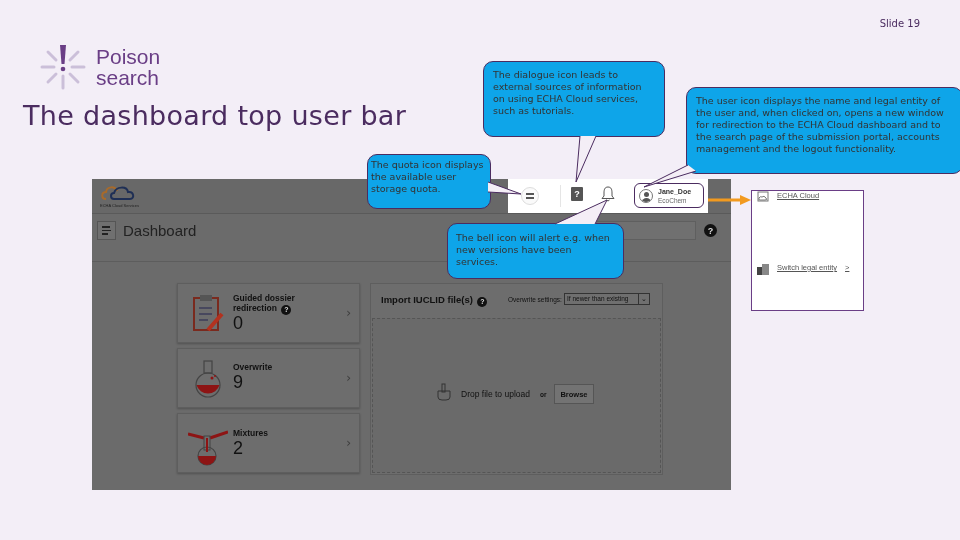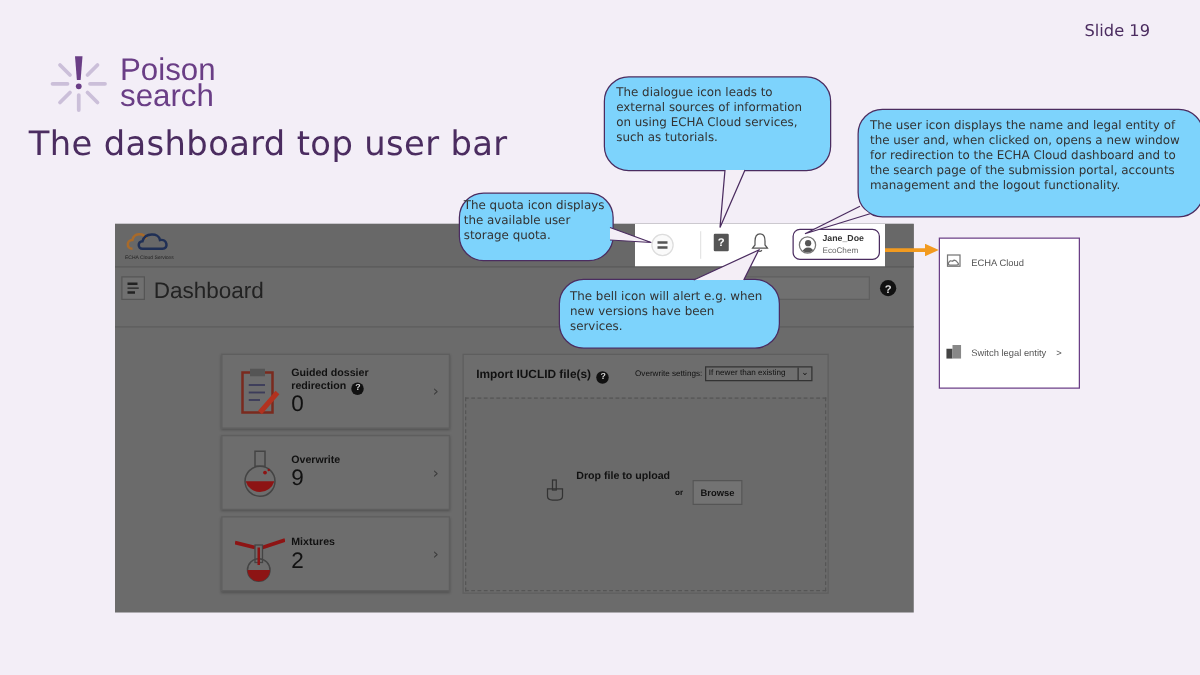--- a/index.html
+++ b/index.html
@@ -3,27 +3,27 @@
 <meta charset="utf-8">
 <style>
   * { box-sizing: border-box; margin: 0; padding: 0; }
   body {
     width: 960px; height: 540px; overflow: hidden; position: relative;
     background: #f3eef7;
     font-family: "DejaVu Sans", sans-serif;
   }
   .slide-num {
     position: absolute; right: 40px; top: 18px;
-    font-size: 13px; color: #4b2c60;
+    font-size: 10px; color: #4b2c60;
   }
   .logo { position: absolute; left: 38px; top: 42px; display: flex; align-items: center; }
   .logo-mark { width: 50px; height: 50px; position: relative; }
   .logo-text {
     margin-left: 8px; font-family: "Liberation Sans", sans-serif;
-    font-size: 25px; line-height: 21px; color: #6a3e86;
+    font-size: 21px; line-height: 21px; color: #6a3e86;
   }
   .title {
     position: absolute; left: 23px; top: 100px;
     font-family: "DejaVu Sans", sans-serif;
     font-size: 27px; color: #4b2c60; letter-spacing: 0.3px;
   }
   
   .app {
     position: absolute; left: 92px; top: 179px; width: 639px; height: 311px;
     background: #6b6b6b; overflow: hidden;
@@ -70,21 +70,21 @@
   .user-entity { font-size: 6.5px; color: #666; display: block; }
 
   .dash-row { position: absolute; left: 0; top: 35px; width: 639px; height: 48px; border-bottom: 1px solid #5d5d5d; }
   .menu-btn {
     position: absolute; left: 5px; top: 7px; width: 19px; height: 19px;
     border: 1px solid #555; background: #707070;
     display: flex; flex-direction: column; justify-content: center; padding-left: 4px; gap: 2px;
   }
   .menu-btn i { display: block; height: 1.5px; background: #222; }
   .dash-title {
-    position: absolute; left: 31px; top: 8px; font-size: 18px; color: #222;
+    position: absolute; left: 31px; top: 8px; font-size: 15px; color: #222;
     font-family: "Liberation Sans", sans-serif;
   }
   .search-box {
     position: absolute; left: 500px; top: 7px; width: 104px; height: 19px;
     background: #707070; border: 1px solid #5f5f5f;
   }
   .help-dark {
     position: absolute; width: 13px; height: 13px; border-radius: 50%;
     background: #111; color: #ddd; font-size: 9px; font-weight: bold;
     display: flex; align-items: center; justify-content: center;
@@ -125,48 +125,48 @@
   .overwrite-select .dd {
     position: absolute; right: 0; top: 0; width: 11px; height: 10px; border-left: 1px solid #333;
     font-size: 7px; text-align: center; line-height: 9px;
   }
   .drop-zone {
     position: absolute; left: 1px; top: 34px; width: 289px; height: 155px;
     border: 1px dashed #555; background: #6a6a6a;
   }
   .drop-icon { position: absolute; left: 63px; top: 64px; width: 16px; height: 18px; }
   .drop-text {
-    position: absolute; left: 88px; top: 56px; font-size: 8.5px; font-weight: bold; color: #111;
+    position: absolute; left: 88px; top: 70px; font-size: 8.5px; font-weight: normal; color: #111;
     font-family: "Liberation Sans", sans-serif;
     text-align: right;
   }
   .drop-or { position: absolute; left: 167px; top: 72px; font-size: 6.5px; color: #111; font-weight: bold; font-family: "Liberation Sans", sans-serif; }
   .browse-btn {
     position: absolute; left: 181px; top: 65px; width: 40px; height: 20px;
     background: #737373; border: 1px solid #555; font-size: 7.5px; color: #111; font-weight: bold;
     display: flex; align-items: center; justify-content: center;
     font-family: "Liberation Sans", sans-serif;
   }
 
   
   .callout {
-    position: absolute; background: #7dd3fc; border: 1px solid #4b2c60; border-radius: 20px;
+    position: absolute; background: #0ea5e9; border: 1px solid #4b2c60; border-radius: 10px;
     font-size: 9.5px; line-height: 12px; color: #333; padding: 7px 9px;
     font-family: "DejaVu Sans", sans-serif;
   }
   .tail { position: absolute; overflow: visible; }
 
   
   .user-menu {
     position: absolute; left: 751px; top: 190px; width: 113px; height: 121px;
     background: #fff; border: 1px solid #6a3e86;
   }
   .menu-item {
-    position: absolute; left: 0; width: 113px; height: 24px; display: flex; align-items: flex-end;
-    font-size: 7.5px; color: #555; font-family: "Liberation Sans", sans-serif;
+    position: absolute; left: 0; width: 113px; height: 24px; display: flex; align-items: flex-start;
+    font-size: 7.5px; color: #555; font-family: "Liberation Sans", sans-serif; text-decoration: underline;
   }
   .menu-item .mi-icon { width: 12px; height: 12px; margin-left: 5px; margin-right: 8px; position: relative; flex: none; }
   .arrow-orange { position: absolute; left: 708px; top: 195px; }
 </style>
 </head>
 <body>
 
 <div class="slide-num">Slide 19</div>
 
 <div class="logo">

